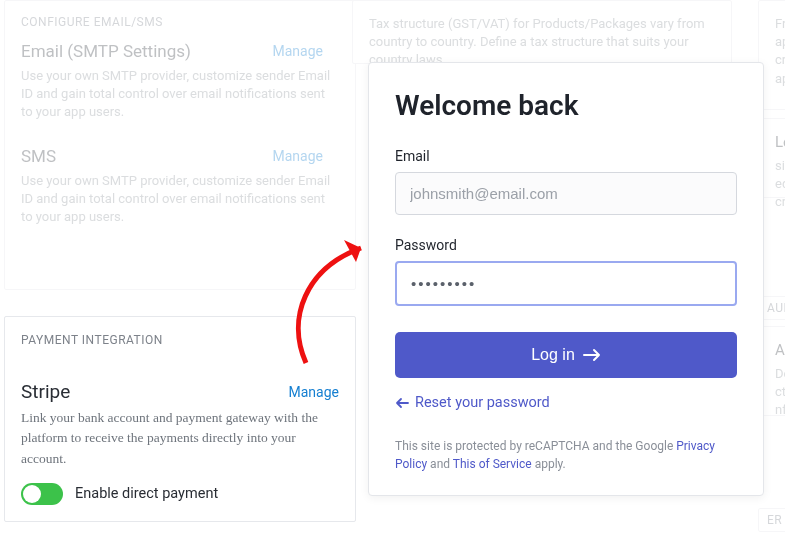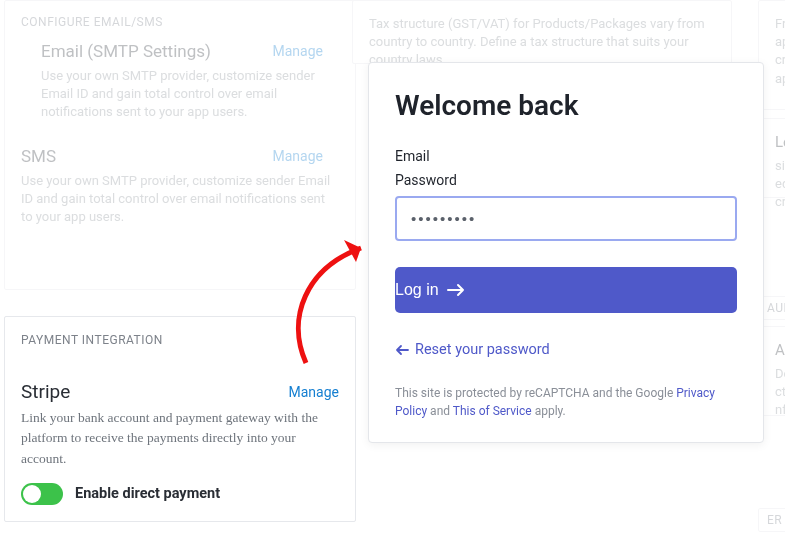--- a/index.html
+++ b/index.html
@@ -80,21 +80,21 @@
     color: #157fd1;
     cursor: pointer;
   }
   .payment-desc {
     font-size: 13.5px;
     color: #6e747c;
     line-height: 1.5;
     margin-bottom: 14px;
     font-family: Liberation Serif, serif;
   }
-  .toggle-row { display: flex; align-items: center; gap: 12px; font-weight: bold; }
+  .toggle-row { display: flex; align-items: center; gap: 12px; }
   .toggle {
     width: 42px;
     height: 22px;
     background: #3cc24a;
     border-radius: 11px;
     position: relative;
   }
   .toggle-knob {
     position: absolute;
     width: 18px;
@@ -152,23 +152,23 @@
     background: #4f59c9;
     color: #fff;
     border: none;
     border-radius: 5px;
     padding: 14px 0;
     font-size: 16px;
     font-weight: 500;
     cursor: pointer;
     display: flex;
     align-items: center;
-    justify-content: flex-start;
+    justify-content: center;
     gap: 8px;
-    margin-bottom: 28px;
+    margin-bottom: 16px;
   }
   .reset-row {
     display: flex;
     align-items: center;
     gap: 6px;
     font-size: 14.5px;
     color: #4f59c9;
     cursor: pointer;
     margin-bottom: 26px;
   }
@@ -189,21 +189,21 @@
     pointer-events: none;
   }
 </style>
 </head>
 <body>
 
 <div class="bg-layer">
 
   <div class="bg-card" style="left:4px; top:0; width:352px; height:290px;">
     <div class="sec-title">CONFIGURE EMAIL/SMS</div>
-    <div style="position:relative; margin-bottom:24px;margin-left:20px;">
+    <div style="position:relative; margin-bottom:24px;">
       <div class="item-title">Email (SMTP Settings)</div>
       <span class="manage-link" style="top:2px;">Manage</span>
       <div class="item-desc">Use your own SMTP provider, customize sender Email ID and gain total control over email notifications sent to your app users.</div>
     </div>
     <div style="position:relative;">
       <div class="item-title">SMS</div>
       <span class="manage-link" style="top:2px;">Manage</span>
       <div class="item-desc">Use your own SMTP provider, customize sender Email ID and gain total control over email notifications sent to your app users.</div>
     </div>
   </div>
@@ -250,20 +250,21 @@
       <div class="toggle-knob"></div>
     </div>
     <span class="toggle-label">Enable direct payment</span>
   </div>
 </div>
 
 <div class="login-card">
   <div class="login-title">Welcome back</div>
 
   <div class="field-label">Email</div>
+  <input class="text-input" type="text" placeholder="johnsmith@email.com" style="">
 
   <div class="field-label">Password</div>
   <input class="text-input password" type="password" value="•••••••••" style="">
 
   <button class="login-btn">
     <span>Log in</span>
     <svg width="18" height="14" viewBox="0 0 18 14" fill="none">
       <path d="M1 7h15M11 2l5 5-5 5" stroke="#fff" stroke-width="2" stroke-linecap="round" stroke-linejoin="round"></path>
     </svg>
   </button>

